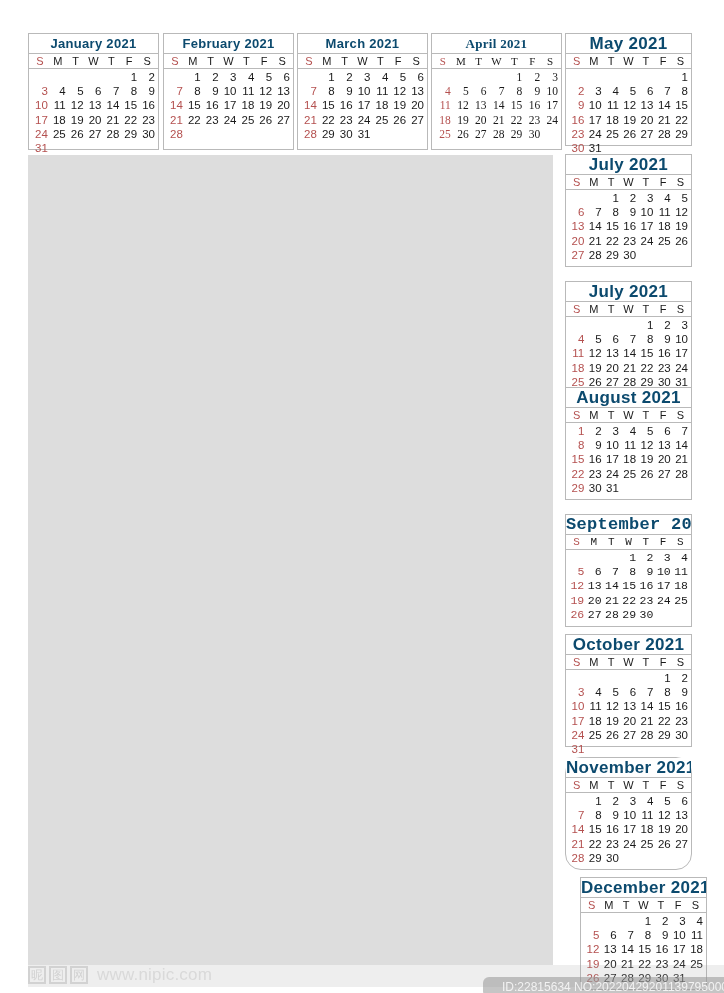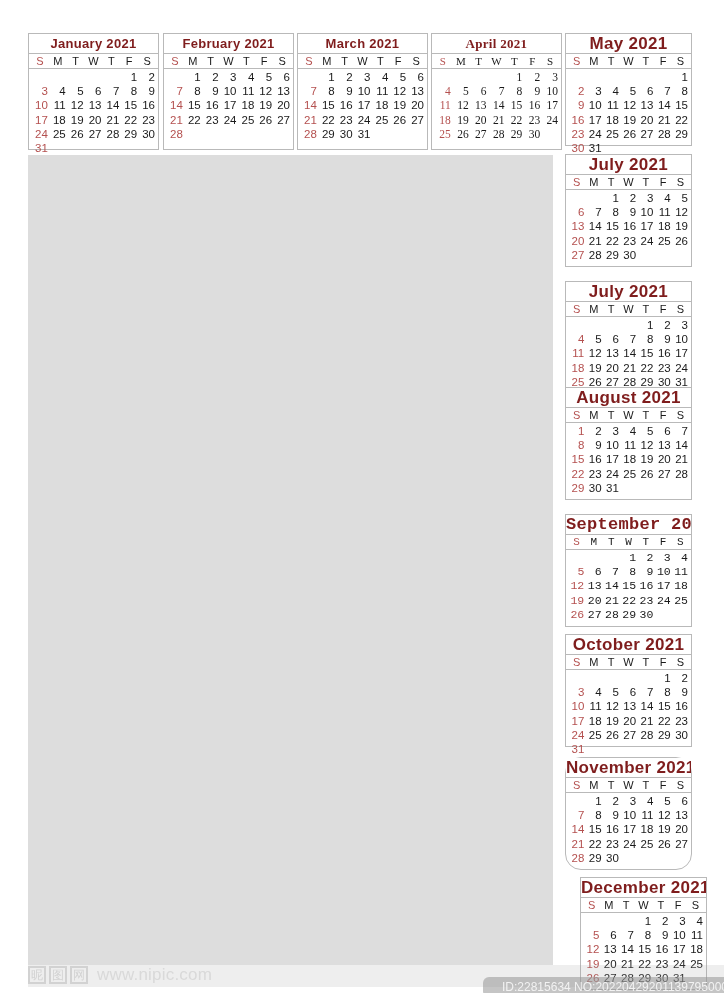--- a/index.html
+++ b/index.html
@@ -18,21 +18,21 @@
 
   
   .month {
     position: absolute;
     background: #ffffff;
     border: 1px solid #b9b9b9;
   }
   .month-title {
     text-align: center;
     font-weight: bold;
-    color: #7f1d1d;
+    color: #0c4a6e;
     letter-spacing: .3px;
     border-bottom: 1px solid #b9b9b9;
     background: #ffffff;
     white-space: nowrap;
     overflow: hidden;
   }
   .dow-row {
     display: flex;
     border-bottom: 1px solid #b9b9b9;
   }

